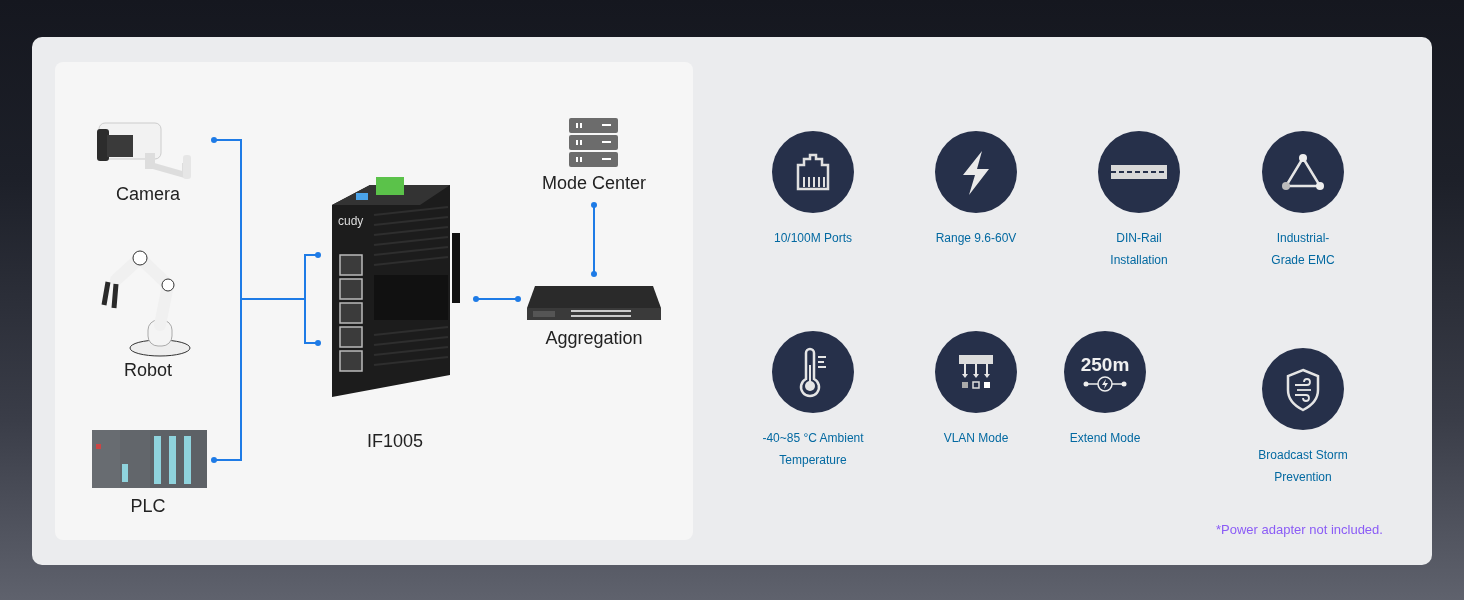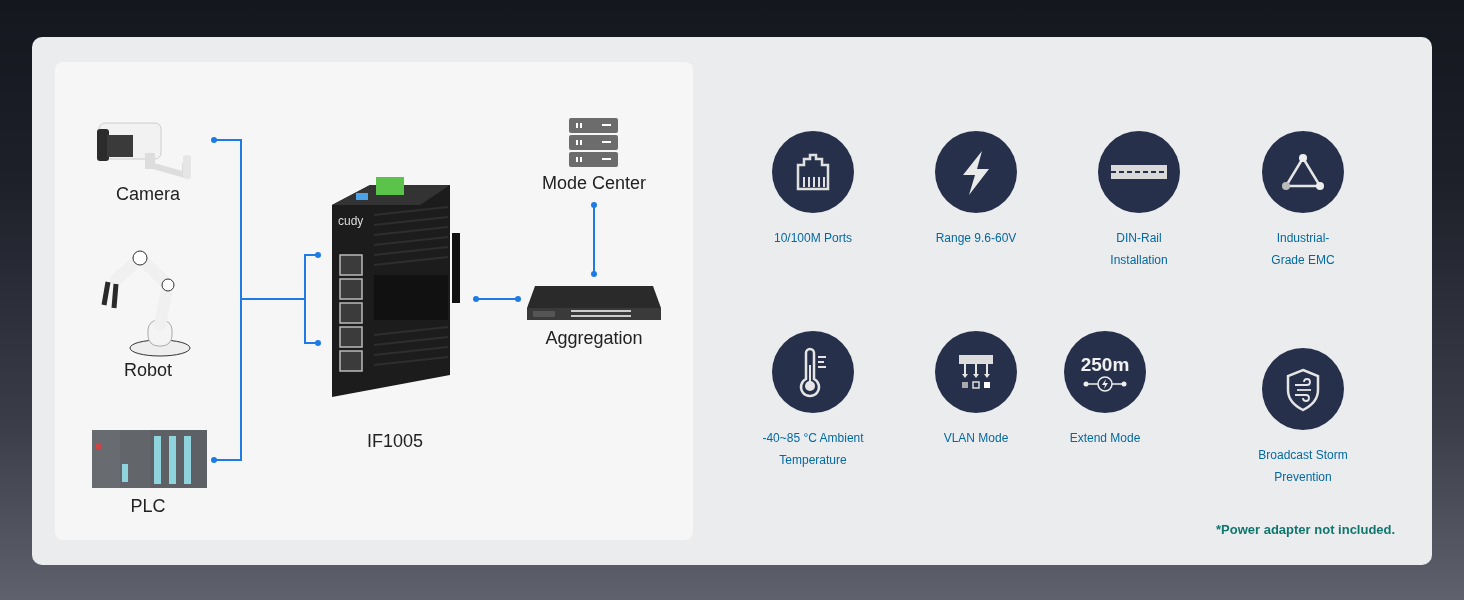--- a/index.html
+++ b/index.html
@@ -9,21 +9,21 @@
     font-family:"Liberation Sans",sans-serif;color:#2b2b2b;
   }
   .card{position:absolute;left:32px;top:37px;width:1400px;height:528px;background:#ebecee;border-radius:10px;}
   .diagram{position:absolute;left:55px;top:62px;width:638px;height:478px;background:#f6f6f6;border-radius:8px;}
   .lbl{position:absolute;font-size:18px;color:#222;text-align:center;line-height:24px;}
   .wires{position:absolute;left:0;top:0;width:1464px;height:600px;pointer-events:none;}
   .feat{position:absolute;width:170px;text-align:center;}
   .feat .circle{width:82px;height:82px;border-radius:50%;background:#26304a;margin:0 auto;position:relative;}
   .feat .circle svg{position:absolute;left:0;top:0;width:82px;height:82px;}
   .feat .ftext{margin-top:14px;font-size:12px;line-height:22px;color:#0369a1;}
-  .note{position:absolute;left:1216px;top:522px;font-size:13px;color:#0f766e;font-weight:bold;}
+  .note{position:absolute;left:1216px;top:522px;font-size:13px;color:#8b5cf6;}
   .dev{position:absolute;}
 </style>
 </head>
 <body>
 
 <div class="card"></div>
 <div class="diagram"></div>
 
 <svg class="wires">
   <g stroke="#1e7be6" stroke-width="2" fill="none">

